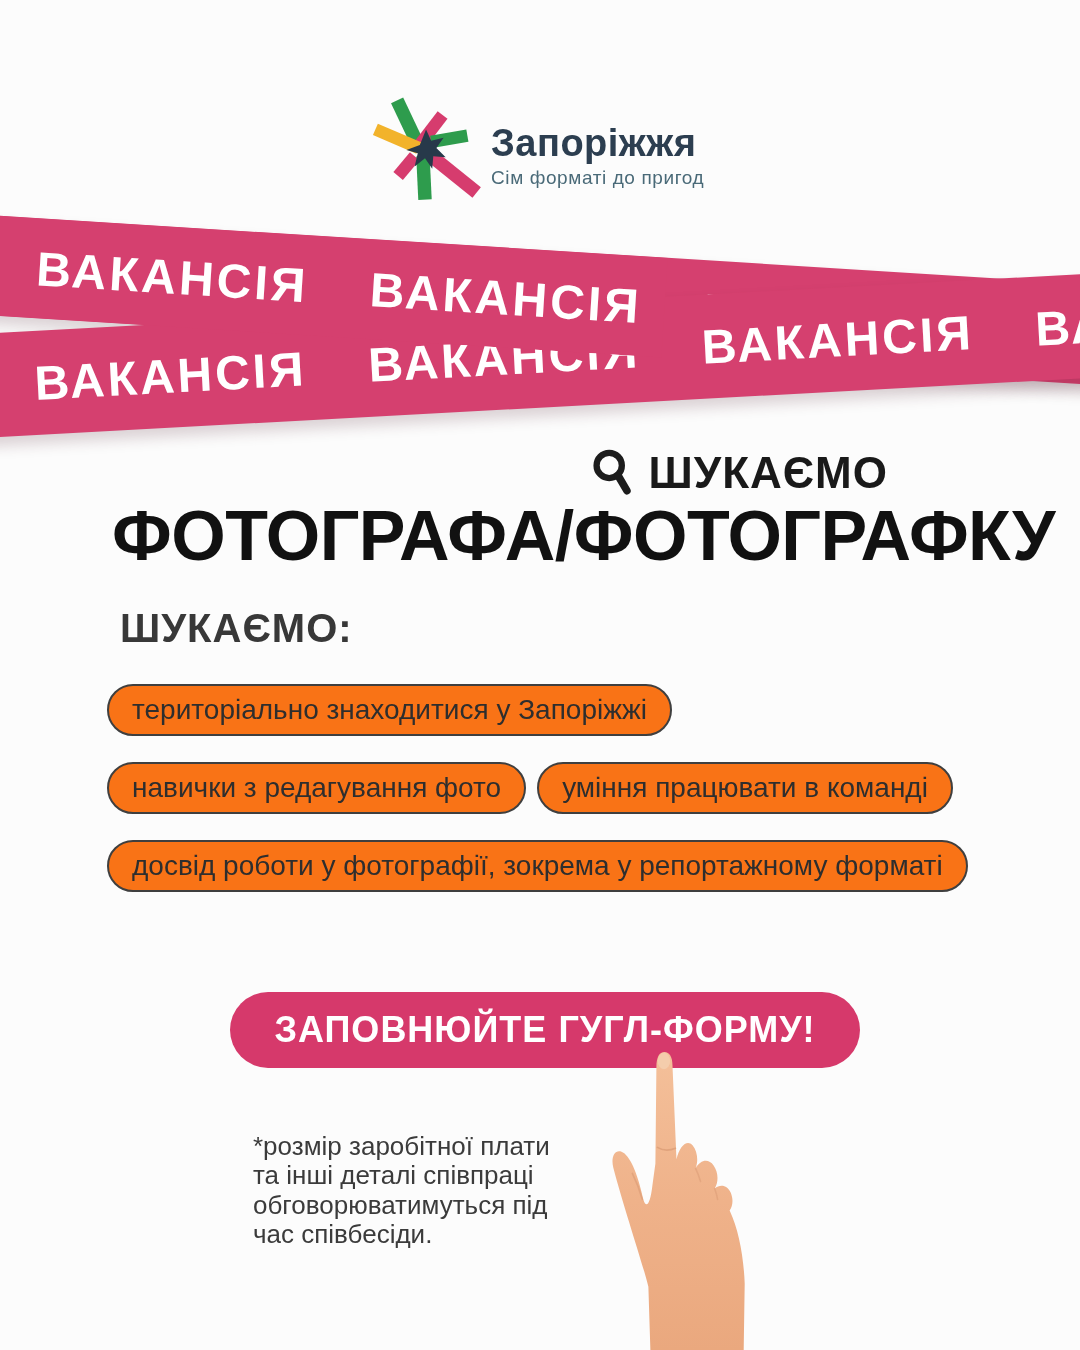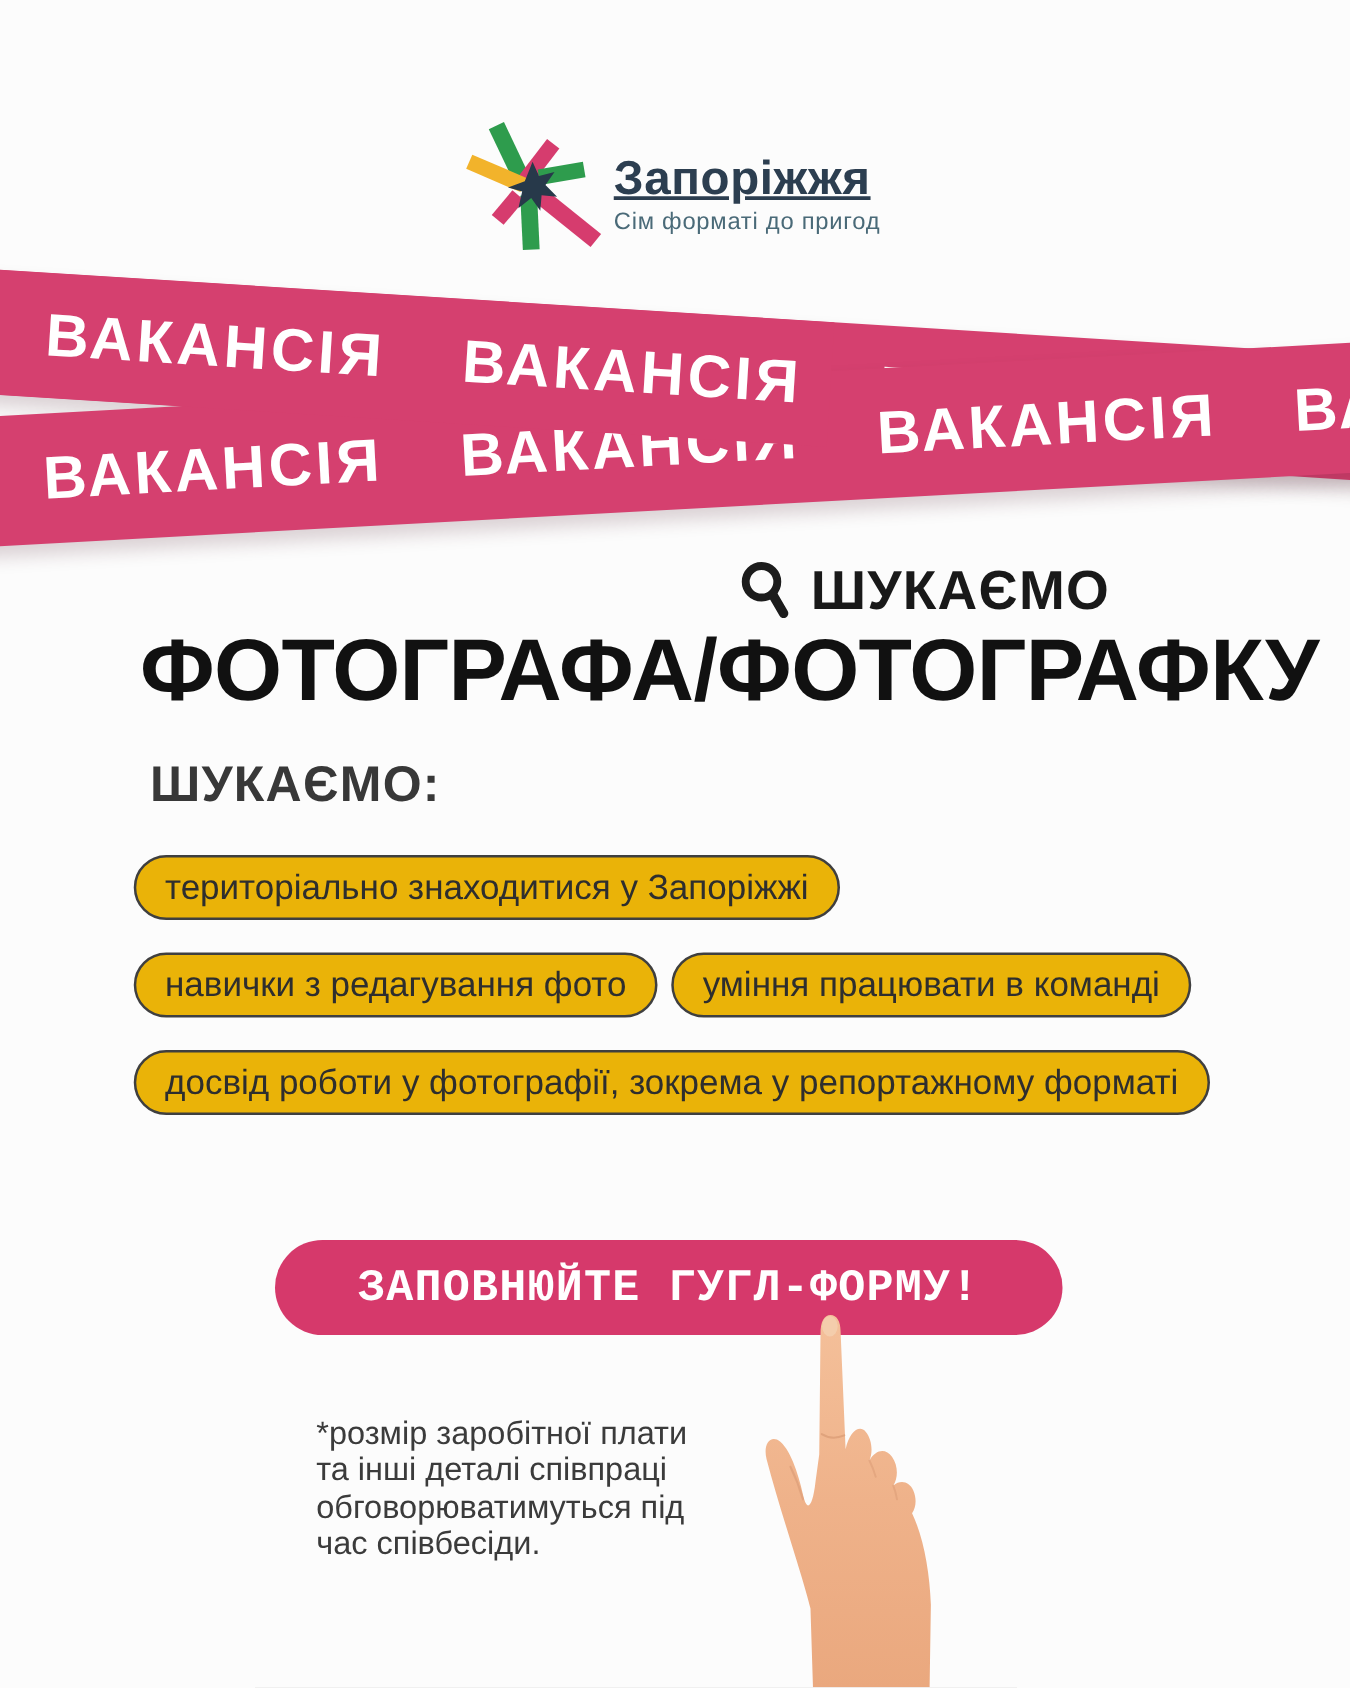--- a/index.html
+++ b/index.html
@@ -6,21 +6,21 @@
   .canvas{
     position:relative;width:1080px;height:1350px;margin:0 auto;
     background:#fcfcfc;overflow:hidden;
     font-family:"Liberation Sans", sans-serif;color:#1c1c1c;
   }
 
   
   .logo{position:absolute;left:363px;top:86px;display:flex;align-items:center;}
   .logo-star{width:124px;height:124px;flex:0 0 auto;}
   .logo-text{margin-left:4px;margin-top:14px;}
-  .logo-title{font-size:38px;font-weight:bold;color:#2c3e50;letter-spacing:.5px;line-height:42px;text-decoration:underline;}
+  .logo-title{font-size:38px;font-weight:bold;color:#2c3e50;letter-spacing:.5px;line-height:42px;}
   .logo-tagline{font-size:19px;color:#4a6a78;letter-spacing:.6px;margin-top:3px;}
 
   
   .ribbon{
     position:absolute;left:-60px;width:1250px;height:100px;
     background:#d5406f;display:flex;align-items:center;white-space:nowrap;
     overflow:hidden;transform-origin:0 0;
     font-weight:bold;color:#ffffff;font-size:48px;letter-spacing:3px;
     box-shadow:0 9px 14px rgba(70,20,40,.18);
   }
@@ -44,29 +44,29 @@
 
   
   .req-title{
     position:absolute;left:120px;top:606px;margin:0;
     font-size:40px;font-weight:bold;color:#383838;letter-spacing:1px;
   }
   .pills{position:absolute;left:107px;top:684px;display:flex;flex-direction:column;gap:26px;}
   .pill-row{display:flex;gap:11px;}
   .pill{
     display:inline-flex;align-items:center;height:48px;padding:0 23px;
-    border:2px solid #3f3f3f;border-radius:999px;background:#eab308;
+    border:2px solid #3f3f3f;border-radius:999px;background:#f97316;
     font-size:28px;color:#2e2e2e;white-space:nowrap;
   }
 
   
   .cta{
-    position:absolute;left:220px;top:992px;width:630px;height:76px;
+    position:absolute;left:230px;top:992px;width:630px;height:76px;
     border:none;border-radius:38px;background:#d6396b;cursor:pointer;
-    color:#ffffff;font-family:Liberation Mono, monospace;
+    color:#ffffff;font-family:Liberation Sans, sans-serif;
     font-size:36px;font-weight:bold;letter-spacing:1px;z-index:5;text-align:center;
   }
 
   
   .footnote{
     position:absolute;left:237px;top:1116px;margin:16px;
     font-size:26px;line-height:1.13;color:#3b3b3b;white-space:pre-line;
   }
 
   

